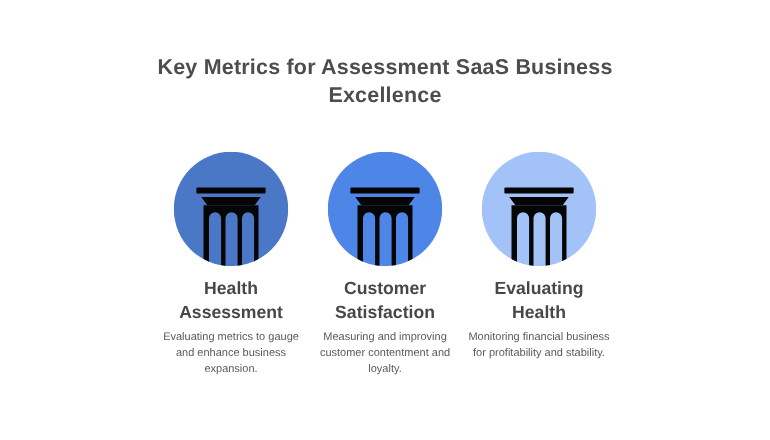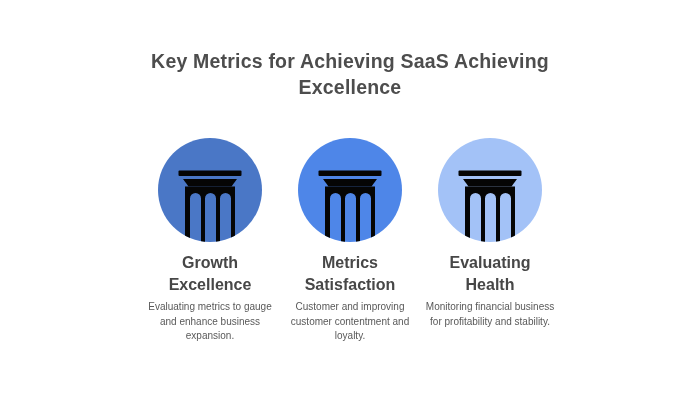--- a/index.html
+++ b/index.html
@@ -69,21 +69,21 @@
   }
   .pillar-glyph {
     fill: var(--pillar-icon, #050505);
   }
 </style>
 </head>
 <body>
 
 <div class="canvas" style="--bg: #ffffff; --title-text: #4d4d4d; --heading-text: #474747; --body-text: #595959; --pillar-icon: #050505;">
 
-  <div class="title">Key Metrics for Achieving SaaS Achieving Excellence</div>
+  <div class="title">Key Metrics for Assessment SaaS Business Excellence</div>
 
   <div class="columns">
 
     <div class="col">
       <div class="circle-wrap">
         <svg viewBox="0 0 104 104">
           <defs>
             <clipPath id="clip0">
                 <circle cx="52" cy="52" r="52"></circle>
               </clipPath>
@@ -92,21 +92,21 @@
           <g clip-path="url(#clip0)" class="pillar-glyph">
             <rect x="20.5" y="32.5" width="63" height="5.5" rx="1"></rect>
             <path d="M25,41 H79 L73.5,48.5 H30.5 Z"></path>
             <path fill-rule="evenodd" d="M27,48.5 H77 V104 H27 Z
               M32,104 V60.5 a5.5,5.5 0 0 1 11,0 V104 Z
               M47,104 V60.5 a5.5,5.5 0 0 1 11,0 V104 Z
               M62,104 V60.5 a5.5,5.5 0 0 1 11,0 V104 Z"></path>
           </g>
         </svg>
       </div>
-      <div class="heading">Growth Excellence</div>
+      <div class="heading">Health Assessment</div>
       <div class="desc">Evaluating metrics to gauge and enhance business expansion.</div>
     </div>
 
     <div class="col">
       <div class="circle-wrap">
         <svg viewBox="0 0 104 104">
           <defs>
             <clipPath id="clip1">
                 <circle cx="52" cy="52" r="52"></circle>
               </clipPath>
@@ -115,22 +115,22 @@
           <g clip-path="url(#clip1)" class="pillar-glyph">
             <rect x="20.5" y="32.5" width="63" height="5.5" rx="1"></rect>
             <path d="M25,41 H79 L73.5,48.5 H30.5 Z"></path>
             <path fill-rule="evenodd" d="M27,48.5 H77 V104 H27 Z
               M32,104 V60.5 a5.5,5.5 0 0 1 11,0 V104 Z
               M47,104 V60.5 a5.5,5.5 0 0 1 11,0 V104 Z
               M62,104 V60.5 a5.5,5.5 0 0 1 11,0 V104 Z"></path>
           </g>
         </svg>
       </div>
-      <div class="heading">Metrics Satisfaction</div>
-      <div class="desc">Customer and improving customer contentment and loyalty.</div>
+      <div class="heading">Customer Satisfaction</div>
+      <div class="desc">Measuring and improving customer contentment and loyalty.</div>
     </div>
 
     <div class="col">
       <div class="circle-wrap">
         <svg viewBox="0 0 104 104">
           <defs>
             <clipPath id="clip2">
                 <circle cx="52" cy="52" r="52"></circle>
               </clipPath>
           </defs>

